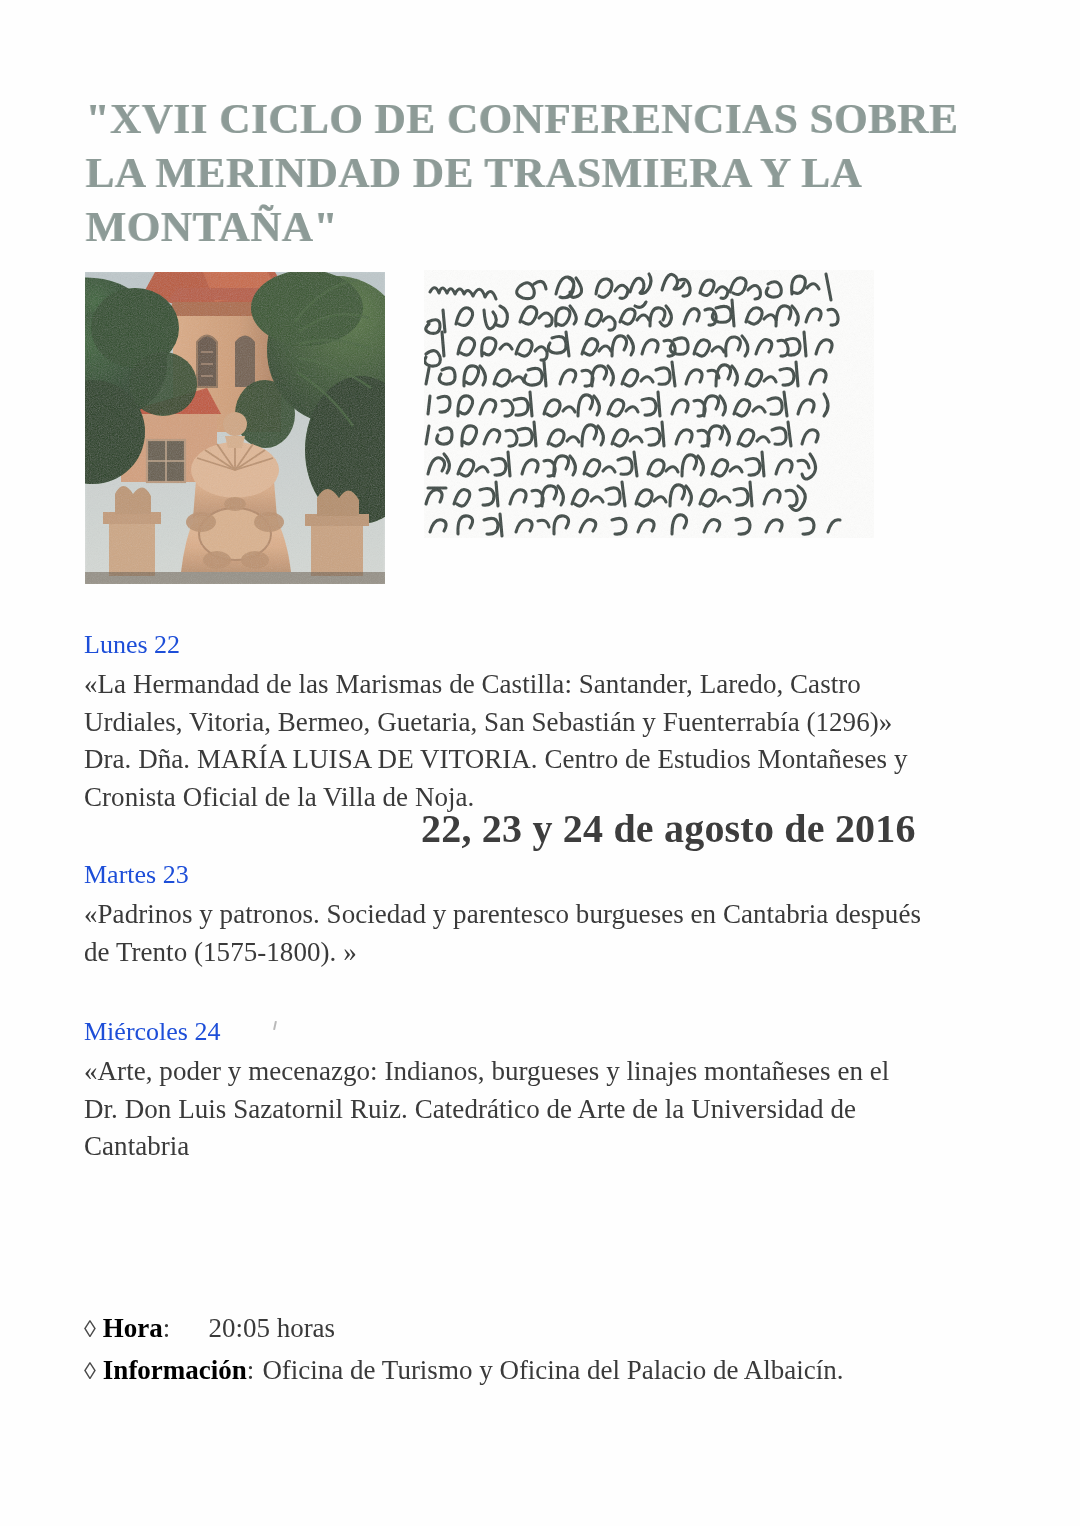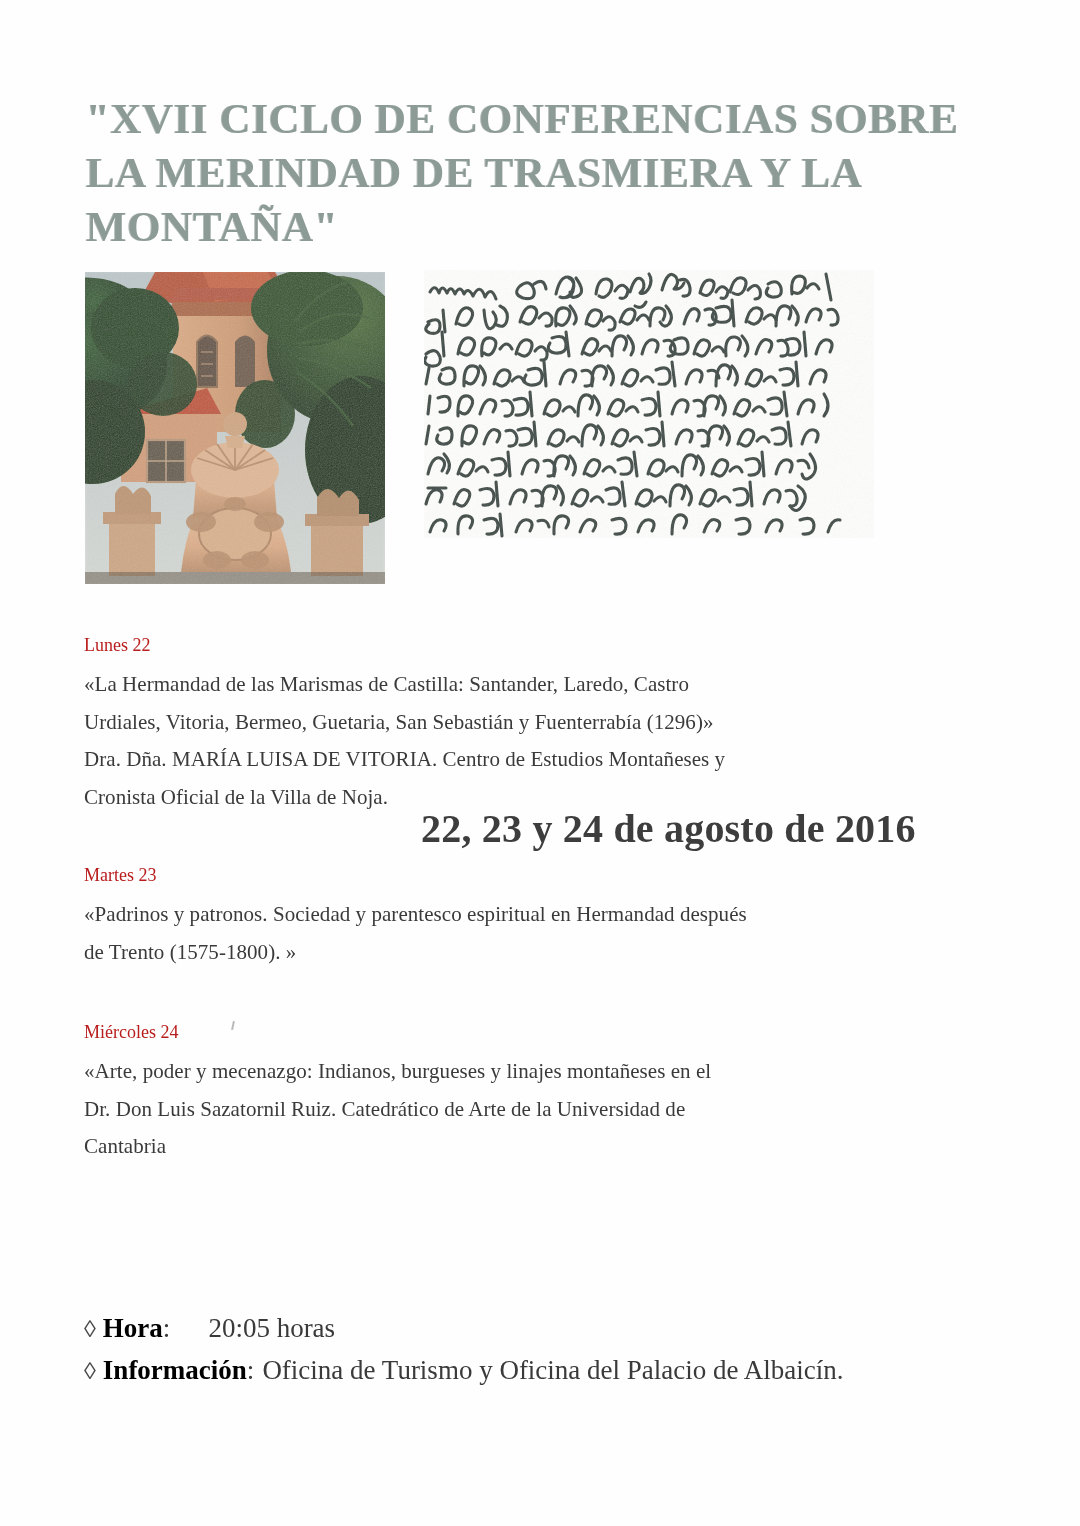--- a/index.html
+++ b/index.html
@@ -90,38 +90,38 @@
 
   
   .programme {
     position: absolute;
     left: 84px;
     top: 628px;
     width: 930px;
   }
   .session { margin-bottom: 34px; }
   .session-day {
-    font-size: 18px;
+    font-size: 26px;
     line-height: 34px;
-    color: #b91c1c;
+    color: #1d4ed8;
     margin-bottom: 4px;
     position: relative;
     display: inline-block;
   }
   .session-day .scan-tick {
     position: absolute;
     right: -56px;
     top: 6px;
     width: 2px;
     height: 9px;
     background: #b9b9b9;
     transform: rotate(12deg);
   }
   .session-line {
-    font-size: 21px;
+    font-size: 27px;
     line-height: 37.5px;
     color: #3a3a3a;
     letter-spacing: 0.05px;
     font-family: Liberation Serif, serif;
   }
 
   #session-0 { margin-bottom: 42px; }
   #session-1 { margin-bottom: 44px; }
   #session-2 { margin-bottom: 0; }
 
@@ -456,21 +456,21 @@
     <div class="session" id="session-0">
       <div class="session-day">Lunes 22</div>
       <div class="session-line">«La Hermandad de las Marismas de Castilla: Santander, Laredo, Castro</div>
       <div class="session-line">Urdiales, Vitoria, Bermeo, Guetaria,  San Sebastián y Fuenterrabía (1296)»</div>
       <div class="session-line">Dra. Dña. MARÍA LUISA DE VITORIA. Centro de Estudios Montañeses y</div>
       <div class="session-line">Cronista Oficial de la Villa de Noja.</div>
     </div>
 
     <div class="session" id="session-1">
       <div class="session-day">Martes 23</div>
-      <div class="session-line">«Padrinos y patronos. Sociedad y parentesco espiritual en Hermandad después</div>
+      <div class="session-line">«Padrinos y patronos. Sociedad y parentesco burgueses en Cantabria después</div>
       <div class="session-line">de Trento (1575-1800). »</div>
     </div>
 
     <div class="session" id="session-2">
       <div class="session-day">
         <span>Miércoles 24</span>
         <span class="scan-tick"></span>
       </div>
       <div class="session-line">«Arte, poder y mecenazgo: Indianos, burgueses y linajes montañeses en el</div>
       <div class="session-line">Dr. Don Luis Sazatornil Ruiz. Catedrático de Arte de la Universidad de</div>

